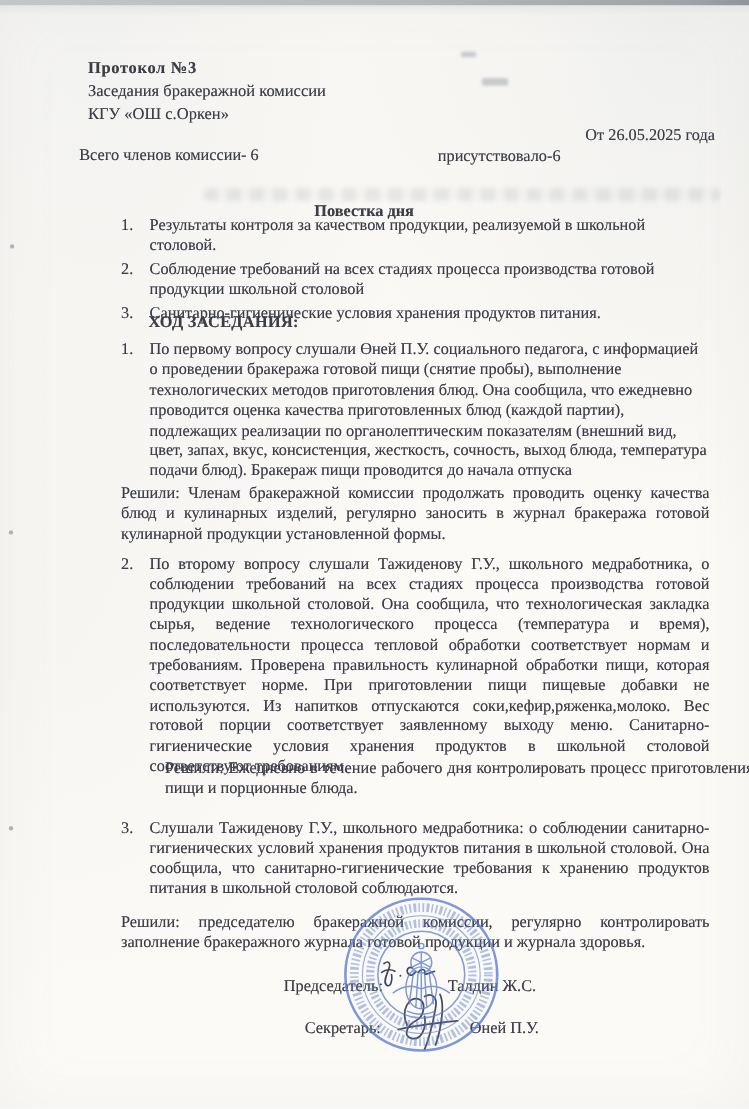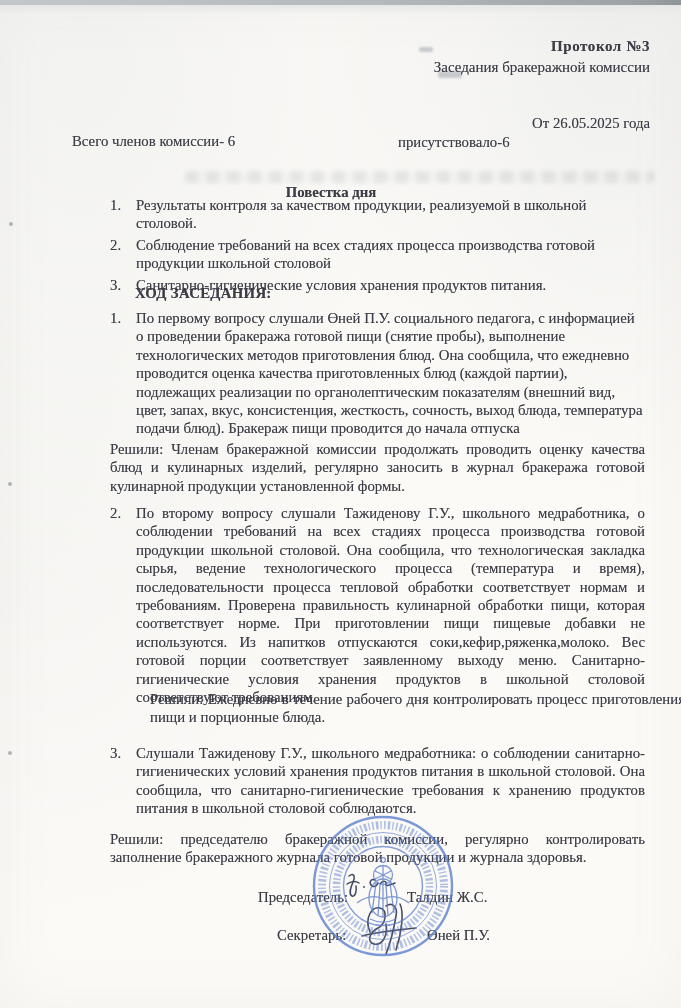--- a/index.html
+++ b/index.html
@@ -22,22 +22,22 @@
   .bold{ font-weight:bold; }
   .top-edge{
     position:absolute;top:0;left:0;width:681px;height:5px;
     background:linear-gradient(90deg,#c3c7c9,#b4b9bb 55%,#9da3a6 92%,#8f9598);
   }
   .top-fade{
     position:absolute;top:5px;left:0;width:681px;height:9px;
     background:linear-gradient(#e6e7e5,rgba(230,231,229,0));
   }
   .header-block{
-    position:absolute;top:36px;left:80px;width:570px;
-    text-align:right;line-height:21px;font-size:15px;
+    position:absolute;top:52px;left:80px;width:570px;
+    text-align:left;line-height:21px;font-size:15px;
   }
   .date-line{
     position:absolute;top:114px;left:110px;width:540px;
     text-align:right;
   }
   .members-total{ position:absolute; top:132px; left:72px; }
   .members-present{ position:absolute; top:133px; left:398px; }
   .agenda-head{
     position:absolute;top:183px;left:80px;width:536px;text-align:center;
   }
@@ -72,20 +72,21 @@
   <div class="smudge" style="left:438px;top:71px;width:24px;height:7px;"></div>
   <div class="bleed-band"></div>
   <div class="speck" style="left:9px;top:222px;width:4px;height:4px;"></div>
   <div class="speck" style="left:8px;top:482px;width:4px;height:4px;"></div>
   <div class="speck" style="left:8px;top:751px;width:4px;height:4px;"></div>
   <div class="speck" style="left:488px;top:697px;width:4px;height:3px;"></div>
 
   <div class="header-block">
     <div class="bold" style="letter-spacing:0.6px;">Протокол №3</div>
     <div>Заседания бракеражной комиссии</div>
+    <div>КГУ «ОШ с.Оркен»</div>
   </div>
 
   <div class="date-line">От 26.05.2025 года</div>
 
   <div class="members-total">Всего членов комиссии- 6</div>
   <div class="members-present">присутствовало-6</div>
 
   <div class="agenda-head bold" style="transform:translateX(-17px);">Повестка дня</div>
 
   <div class="list" style="top:196px;">

